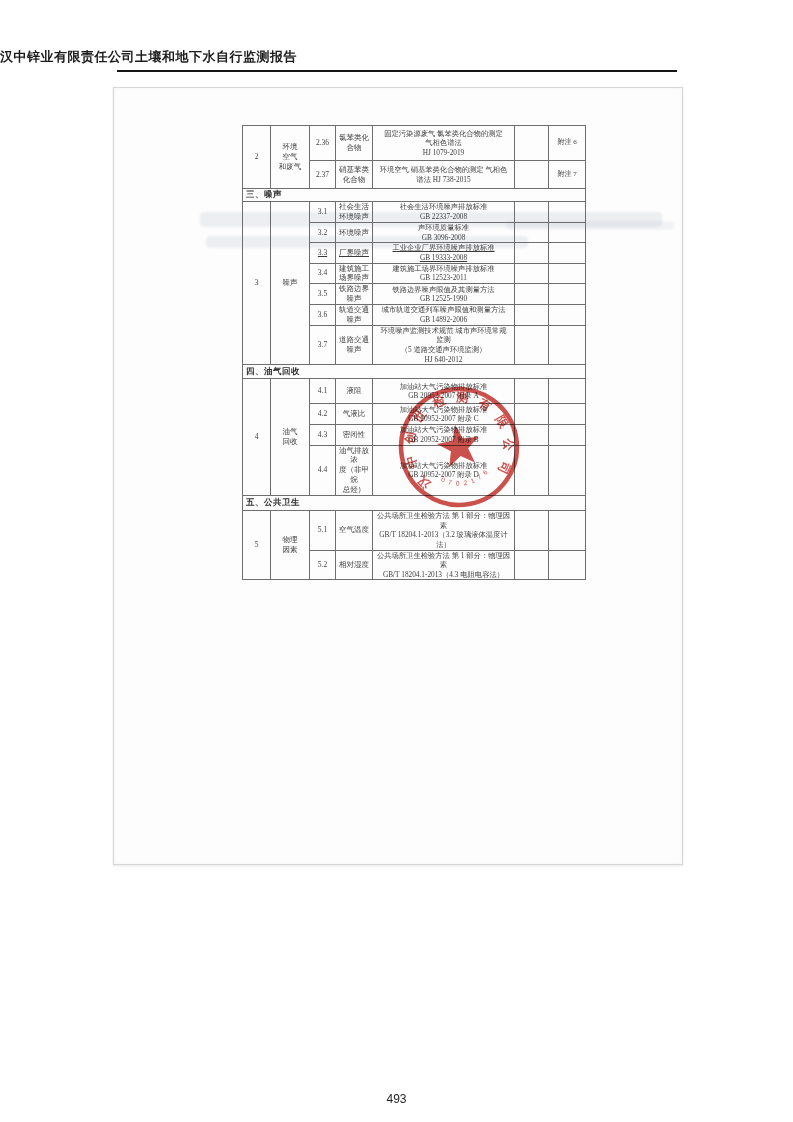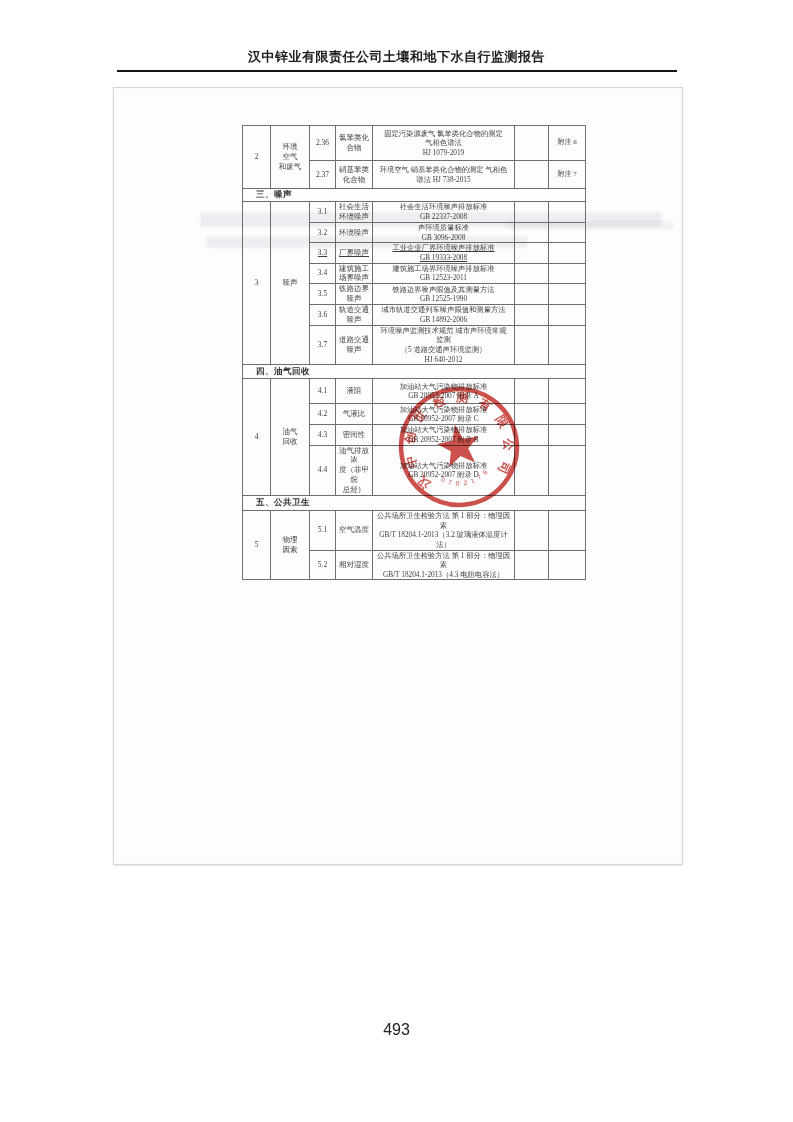--- a/index.html
+++ b/index.html
@@ -1,49 +1,49 @@
 <!DOCTYPE html>
 <html><head>
 <meta charset="utf-8">
 <style>
   html,body{margin:0;padding:0;background:#ffffff;}
   .canvas{position:relative;width:793px;height:1122px;background:#ffffff;overflow:hidden;
           font-family:"Liberation Serif","DejaVu Serif",serif;color:#3a3a3a;}
   
-  .report-title{position:absolute;top:48px;left:0;width:100%;text-align:center;
+  .report-title{position:absolute;top:48px;left:0;width:100%;text-align:left;
                 font-size:13px;font-weight:bold;color:#1c1c1c;letter-spacing:.5px;}
   .header-rule{position:absolute;top:70px;left:117px;width:560px;height:2px;background:#151515;}
   
   .scan-page{position:absolute;left:113px;top:87px;width:568px;height:776px;
              background:#fdfdfd;border:1px solid #d6d6d6;
              box-shadow:inset 0 0 4px rgba(0,0,0,.04), 0 1px 2px rgba(0,0,0,.10);}
   
   .smudge{position:absolute;background:rgba(155,165,182,.17);filter:blur(1.2px);border-radius:4px;}
   .smudge.s1{left:86px;top:124px;width:462px;height:15px;}
   .smudge.s2{left:92px;top:148px;width:322px;height:12px;}
   .smudge.s3{left:392px;top:133px;width:168px;height:9px;background:rgba(155,165,182,.12);}
   
   table.std{position:absolute;left:128px;top:37px;width:343px;border-collapse:collapse;
             table-layout:fixed;font-size:7.5px;line-height:1.32;color:#3d3d3d;}
   table.std td{border:1px solid #6e6e6e;text-align:center;vertical-align:middle;
                padding:0 1px;white-space:pre-line;overflow:hidden;}
-  table.std td.sec{text-align:left;font-weight:bold;font-size:8.5px;padding-left:13px;
+  table.std td.sec{text-align:left;font-weight:bold;font-size:8.5px;padding-left:3px;
                    letter-spacing:.5px;color:#2e2e2e;}
   table.std td.std{font-size:7.3px;}
   table.std td.note{font-size:7px;}
   
   .stamp{position:absolute;left:281px;top:295px;width:128px;height:128px;
          transform:rotate(-10deg);opacity:.85;mix-blend-mode:multiply;}
   .stamp .ringch{font-size:12px;font-weight:bold;text-anchor:middle;fill:#c4322c;
                  font-family:"Liberation Serif",serif;}
   .stamp .serialch{font-size:6.5px;text-anchor:middle;fill:#c4322c;
                    font-family:"Liberation Sans",sans-serif;}
   
-  .page-number{position:absolute;top:1021px;left:0;width:100%;text-align:center;
-               font-family:"Liberation Sans","DejaVu Sans",sans-serif;font-size:16px;color:#222;}
+  .page-number{position:absolute;top:1092px;left:0;width:100%;text-align:center;
+               font-family:"Liberation Sans","DejaVu Sans",sans-serif;font-size:12px;color:#222;}
 </style>
 </head>
 <body>
 
 <div class="canvas">
 
   <div class="report-title">汉中锌业有限责任公司土壤和地下水自行监测报告</div>
   <div class="header-rule"></div>
 
   <div class="scan-page">

